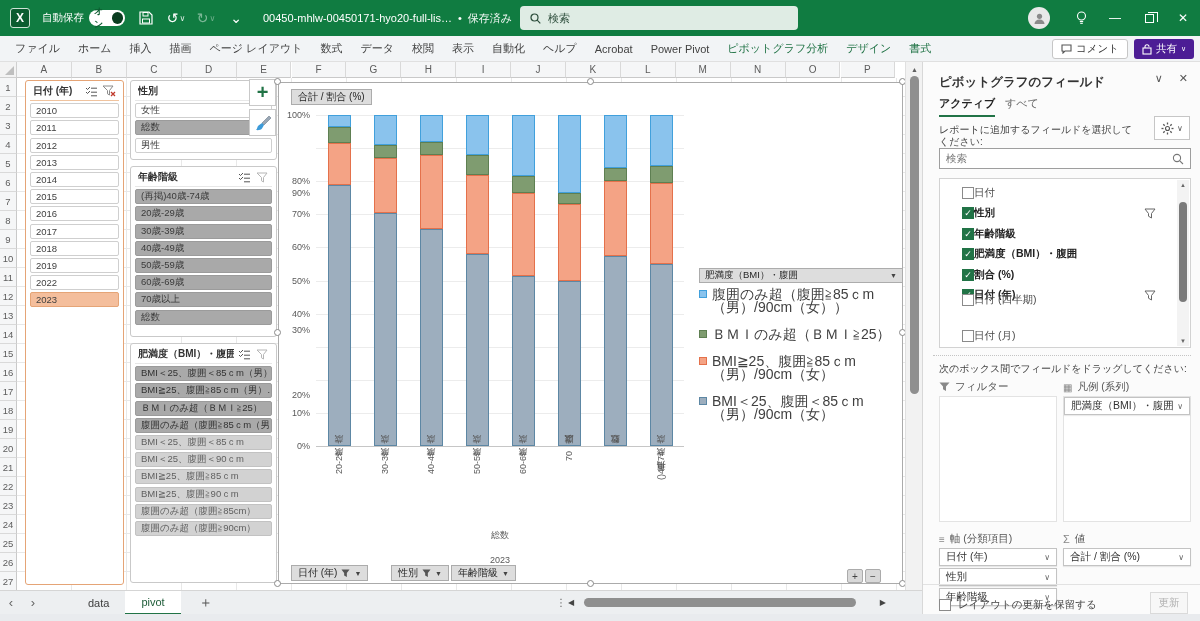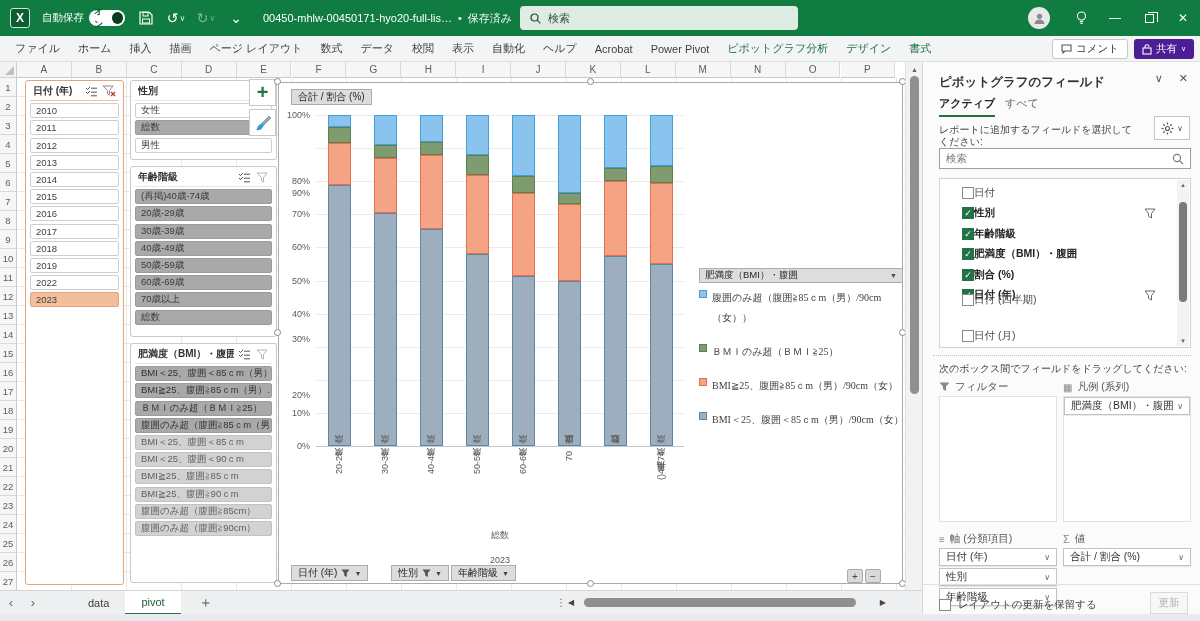--- a/index.html
+++ b/index.html
@@ -69,21 +69,21 @@
   .ylab { position:absolute; width:30px; text-align:right; font-size:9px; color:#595959; }
   .barcol { position:absolute; display:flex; flex-direction:column-reverse; }
   .seg { width:100%; border:1px solid transparent; }
   .catlab-box { position:absolute; display:flex; justify-content:center; align-items:flex-start; }
   .catlab { writing-mode:vertical-rl; transform:rotate(180deg); font-size:9px; color:#595959; white-space:nowrap; }
   .footlab { position:absolute; font-size:9px; color:#595959; text-align:center; }
   .legend-head { position:absolute; background:#DDDDDD; border:1px solid #ACACAC; height:15px; display:flex; align-items:center; font-size:9.5px; color:#262626; padding:0 5px; justify-content:space-between; }
   .legend-list { position:absolute; }
   .legend-item { display:flex; margin-bottom:14px; }
   .legend-sq { width:8px; height:8px; margin:2px 5px 0 0; flex:none; border:1px solid; }
-  .legend-txt { font-size:10px; line-height:20px; color:#404040;font-family:Liberation Serif, serif; }
+  .legend-txt { font-size:14px; line-height:13px; color:#404040; }
   .drillbtn { position:absolute; width:16px; height:14px; background:#D9D9D9; border:1px solid #ABABAB; font-size:10px; color:#444; display:flex; align-items:center; justify-content:center; border-radius:2px; }
 
   
   .vscroll { position:absolute; left:905px; top:62px; width:17px; height:548px; background:#F2F2F2; border-left:1px solid #E0E0E0; }
   .vthumb { position:absolute; left:4px; width:9px; border-radius:5px; background:#8F8F8F; }
   .scroll-arrow { position:absolute; width:17px; height:14px; display:flex; align-items:center; justify-content:center; font-size:7px; color:#606060; }
 
   
   .panel { position:absolute; left:922px; top:62px; width:278px; height:559px; background:#FBFBFB; border-left:1px solid #D8D8D8; }
   .panel-title { position:absolute; left:16px; top:12px; font-size:12.5px; font-weight:bold; color:#333; }
@@ -430,21 +430,21 @@
         </div>
       <div class="drillbtn" style="left:586px;top:486px;">
           <span>−</span>
         </div>
     <div class="ylab" style="left: 1px; top: 358px;">0%</div>
         <div class="gridline" style="left: 37px; top: 329.9px; width: 368px;"></div>
         <div class="ylab" style="left: 1px; top: 324.9px;">10%</div>
         <div class="gridline" style="left: 37px; top: 296.8px; width: 368px;"></div>
         <div class="ylab" style="left: 1px; top: 307px;">20%</div>
         <div class="gridline" style="left: 37px; top: 263.7px; width: 368px;"></div>
-        <div class="ylab" style="left: 1px; top: 251px; padding-left: 8px;">30%</div>
+        <div class="ylab" style="left: 1px; top: 242px; padding-left: 8px;">30%</div>
         <div class="gridline" style="left: 37px; top: 230.6px; width: 368px;"></div>
         <div class="ylab" style="left: 1px; top: 225.6px;">40%</div>
         <div class="gridline" style="left: 37px; top: 197.5px; width: 368px;"></div>
         <div class="ylab" style="left: 1px; top: 192.5px;">50%</div>
         <div class="gridline" style="left: 37px; top: 164.4px; width: 368px;"></div>
         <div class="ylab" style="left: 1px; top: 159.4px;">60%</div>
         <div class="gridline" style="left: 37px; top: 131.3px; width: 368px;"></div>
         <div class="ylab" style="left: 1px; top: 126.3px;">70%</div>
         <div class="gridline" style="left: 37px; top: 98.2px; width: 368px;"></div>
         <div class="ylab" style="left: 1px; top: 93.2px;">80%</div>

